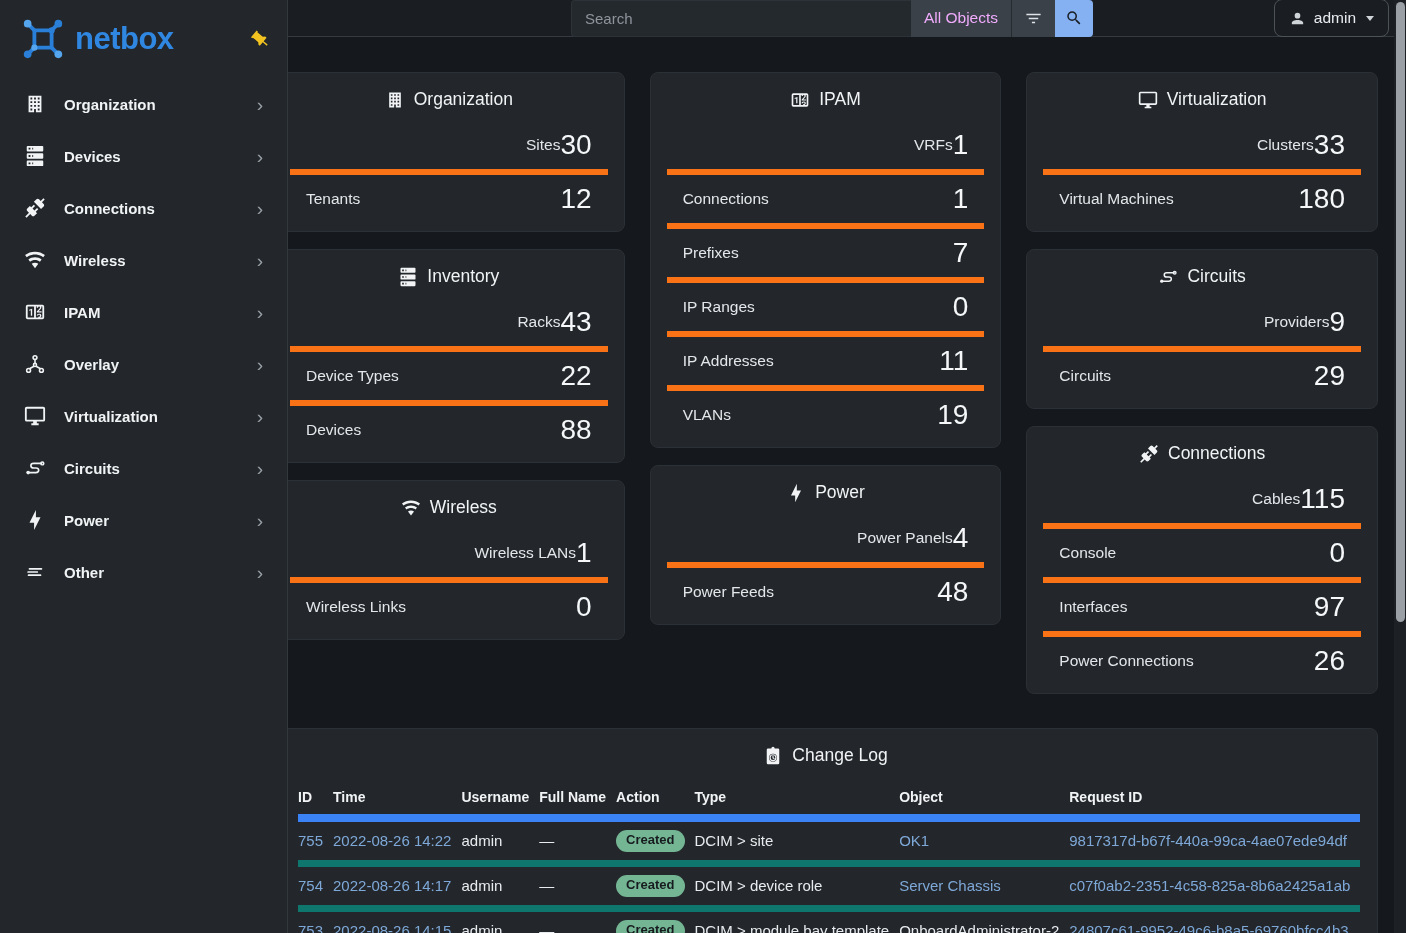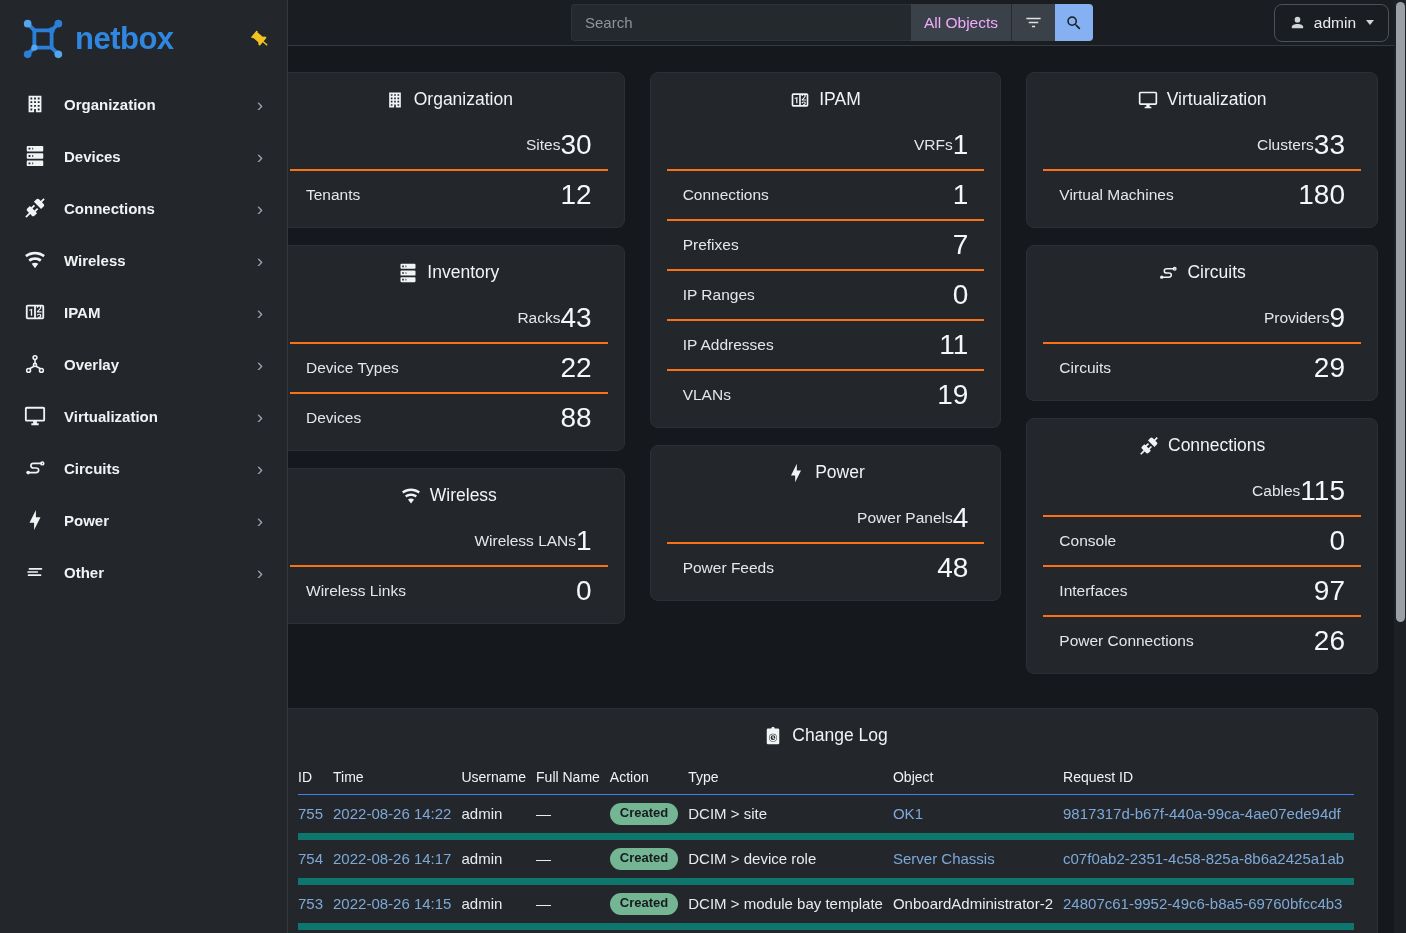--- a/index.html
+++ b/index.html
@@ -17,50 +17,50 @@
   .brand { height:78px; display:flex; align-items:center; padding:0 14px 0 20px; }
   .brand-text { margin-left:9px; font-size:31px; font-weight:700; letter-spacing:-0.5px; color:#3087e2; }
   .pin-btn { margin-left:auto; background:none; border:none; cursor:pointer; padding:2px; }
   .nav-item { display:flex; align-items:center; height:52px; padding:0 24px; text-decoration:none; color:#f1f3f5; cursor:pointer; }
   .nav-icon { width:22px; height:22px; color:#f1f3f5; flex:0 0 22px; }
   .nav-icon svg { width:22px; height:22px; }
   .nav-label { margin-left:18px; font-size:15px; font-weight:700; }
   .nav-chevron { margin-left:auto; color:#99a1a8; font-size:19px; line-height:1; }
 
   
-  .topbar { position:fixed; left:257px; right:12px; top:0; height:46px; background:#1a1e22; border-bottom:1px solid #343a40; display:flex; align-items:center; z-index:2; }
+  .topbar { position:fixed; left:257px; right:12px; top:0; height:37px; background:#1a1e22; border-bottom:1px solid #343a40; display:flex; align-items:center; z-index:2; }
   .search-group { display:flex; height:37px; margin-left:314px; }
   .search-input { width:340px; background:#24292e; border:1px solid #2c3237; border-right:none; border-radius:4px 0 0 4px; padding:0 13px; color:#e9ecef; font-size:15px; font-family:inherit; outline:none; }
   .search-input::placeholder { color:#8d949b; }
   .scope-btn { width:100px; background:#3a4149; color:#f0abfc; font-size:15.5px; border:none; cursor:pointer; font-family:inherit; }
   .filter-btn { width:44px; background:#3a4149; border:none; border-left:1px solid #262b30; color:#dfe3e7; cursor:pointer; display:flex; align-items:center; justify-content:center; }
   .filter-btn svg { width:19px; height:19px; }
   .search-btn { width:38px; background:#85b1f3; border:none; border-radius:0 4px 4px 0; color:#1a1e22; cursor:pointer; display:flex; align-items:center; justify-content:center; }
   .search-btn svg { width:18px; height:18px; }
   .user-btn { margin-left:auto; margin-right:5px; height:38px; padding:0 14px; display:flex; align-items:center; gap:8px; background:transparent; border:1px solid #4b5258; border-radius:8px; color:#e9ecef; font-size:15.5px; font-family:inherit; cursor:pointer; }
   .user-btn svg.acct { width:17px; height:17px; color:#cfd4d9; }
   .caret { width:0; height:0; border-left:4.5px solid transparent; border-right:4.5px solid transparent; border-top:5px solid #cfd4d9; margin-left:2px; }
 
   
   .main { position:absolute; left:257px; top:48px; width:1137px; padding:24px 16px 0; }
   .cards { display:grid; grid-template-columns:repeat(3,1fr); gap:25px; align-items:start; }
   .card-col { display:flex; flex-direction:column; gap:17px; }
   .card { background:#23272b; border:1px solid #2b3036; border-radius:8px; }
   .card-head { display:flex; justify-content:center; align-items:center; gap:9px; padding:16px 0 11px; font-size:17.5px; color:#f1f3f5; }
   .card-icon { width:20px; height:20px; color:#f1f3f5; }
   .stat-list { list-style:none; margin:0 16px; padding:0 0 8px; }
-  .stat-row { display:flex; align-items:center; justify-content:space-between; padding:10px 16px; border-top:2px solid #f97316; }
+  .stat-row { display:flex; align-items:center; justify-content:space-between; padding:10px 16px; border-top:6px solid #f97316; }
   .stat-row:first-child { border-top:none;justify-content:flex-end; }
   .stat-label { font-size:15.5px; color:#e3e7ea; }
   .stat-value { font-size:28px; font-weight:400; color:#f5f7f9; line-height:1; }
 
   
   .changelog { margin-top:34px; min-height:250px; padding-bottom:14px; }
   .log-table { border-collapse:collapse; margin:4px 24px 0; width:calc(100% - 48px); font-size:15px; }
-  .log-table th { text-align:left; font-size:14px; font-weight:400; color:#f1f3f5; padding:8px 10px 9px 0; border-bottom:1px solid #3b82f6; white-space:nowrap; }
+  .log-table th { text-align:left; font-size:14px; font-weight:700; color:#f1f3f5; padding:8px 10px 9px 0; border-bottom:8px solid #3b82f6; white-space:nowrap; }
   .log-table td { padding:8px 10px 8px 0; border-bottom:7px solid #0f766e; white-space:nowrap; color:#e9ecef; }
   .log-table th:nth-child(1){width:40px} .log-table th:nth-child(2){width:127px}
   .log-table th:nth-child(3){width:78px} .log-table th:nth-child(4){width:80px}
   .log-table th:nth-child(5){width:78px} .log-table th:nth-child(6){width:210px}
   .log-table th:nth-child(7){width:178px}
   .lnk { color:#7ea8d8; text-decoration:none; cursor:pointer; }
   .badge { background:#74b694; color:#171b1f; font-size:13px; font-weight:700; padding:3px 10px 4px; border-radius:11px; display:inline-block; line-height:1.15; }
 
   
   .scrollbar { position:fixed; right:0; top:0; width:12px; height:100%; background:#1d2125; z-index:5; }

